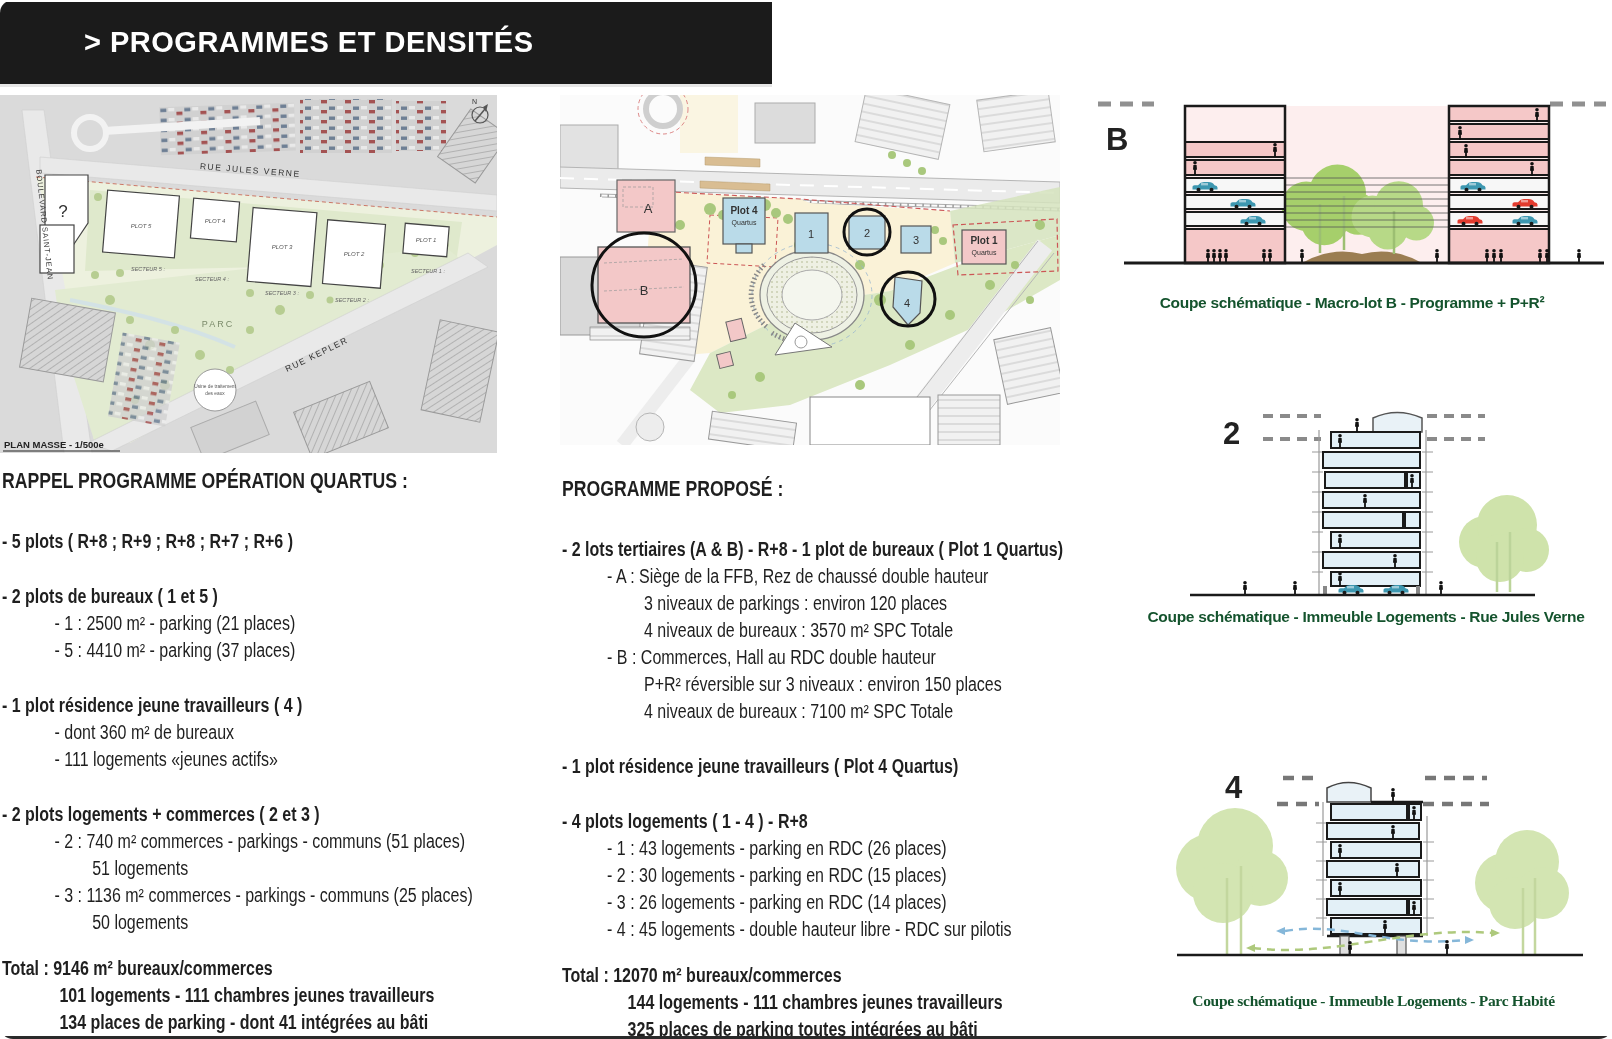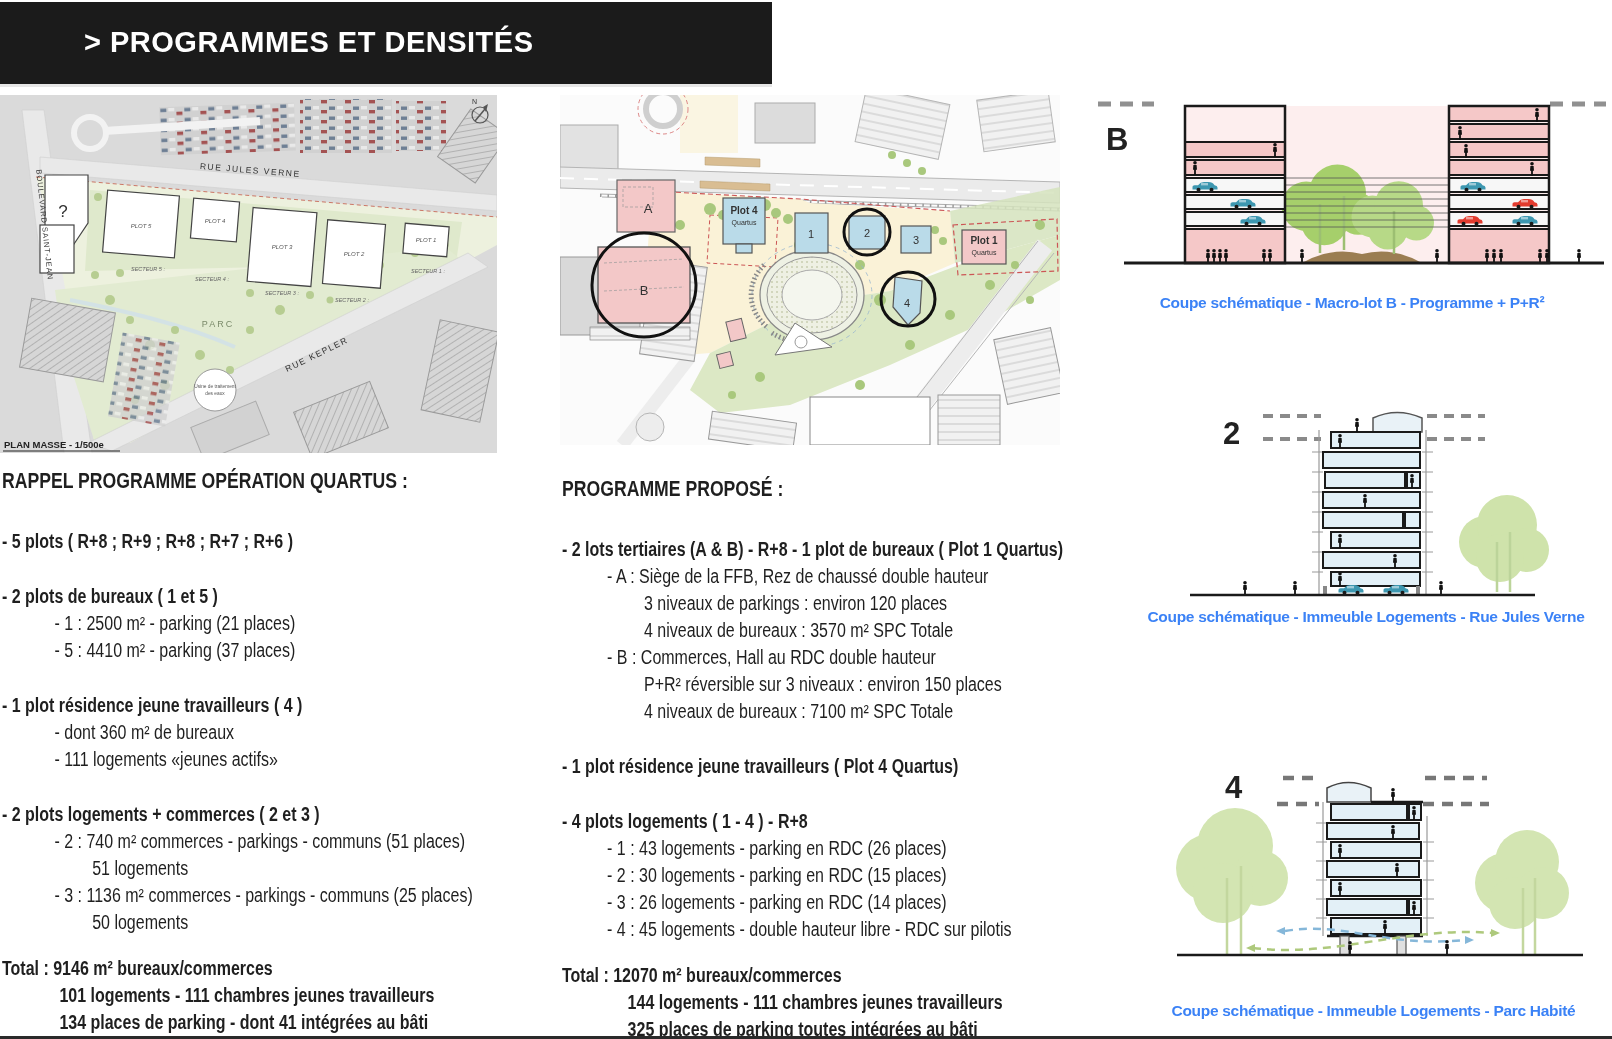--- a/index.html
+++ b/index.html
@@ -1,33 +1,33 @@
 <!DOCTYPE html>
 <html><head>
 <meta charset="utf-8">
 <style>
   html,body{margin:0;padding:0;background:#fff;}
   .page{position:relative;width:1612px;height:1039px;background:#fff;overflow:hidden;
-        font-family:"Liberation Sans",sans-serif;color:#1f1f1f;}
+        font-family:"Liberation Sans",sans-serif;color:#1f1f1f;border-radius:13px;}
   
   .header{position:absolute;left:0;top:2px;width:772px;height:85px;background:#1b1b1b;
           border-bottom:3px solid #e6e6e6;box-sizing:border-box;}
   .header-title{color:#fff;font-weight:bold;font-size:29px;padding:24px 0 0 84px;letter-spacing:.5px;}
   
   .map-left{position:absolute;left:0;top:95px;width:497px;height:358px;}
   .map-mid{position:absolute;left:560px;top:95px;width:500px;height:350px;}
   
   .sec{position:absolute;}
   .sec-b{left:1092px;top:96px;width:520px;}
   .sec-2{left:1135px;top:392px;width:462px;}
   .sec-4{left:1135px;top:726px;width:477px;}
-  .caption{font-weight:bold;font-size:15.5px;letter-spacing:-0.3px;color:#3b82f6;text-align:center;}
+  .caption{font-weight:bold;font-size:15.5px;letter-spacing:-0.3px;color:#14532d;text-align:center;}
   .sec-b .caption{margin-top:14px;}
   .sec-2 .caption{}
-  .sec-4 .caption{margin-top:30px;}
+  .sec-4 .caption{margin-top:20px;font-family:Liberation Serif, serif;}
   
   .text-col{position:absolute;font-size:19.5px;line-height:27px;white-space:nowrap;
             transform:scaleX(.82);transform-origin:0 0;width:720px;}
   .text-left{left:2px;top:468px;}
   .text-mid{left:562px;top:476px;}
   .t-title{font-size:21.5px;font-weight:bold;margin-bottom:33px;}
   .b{font-weight:bold;}
   .i1{padding-left:64px;}
   .i2{padding-left:110px;}
   .ti{padding-left:70px;}

